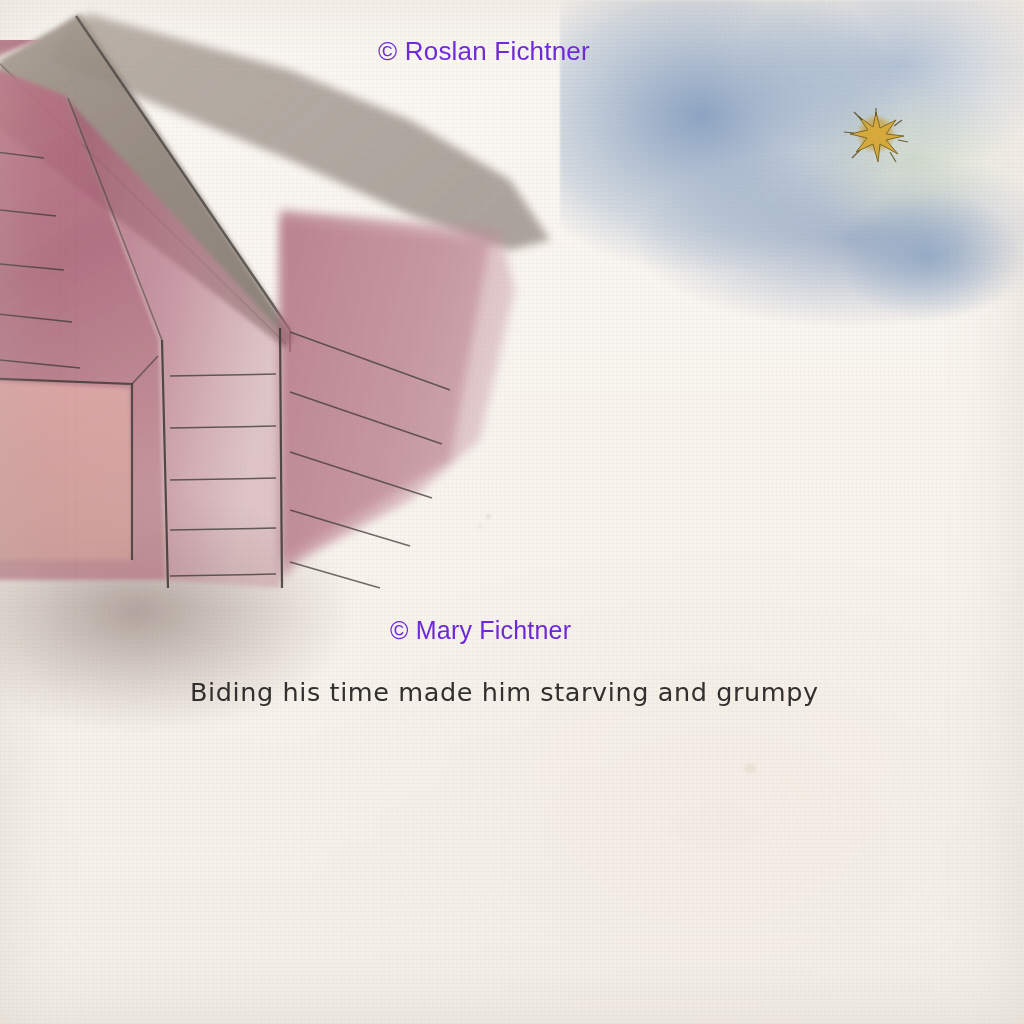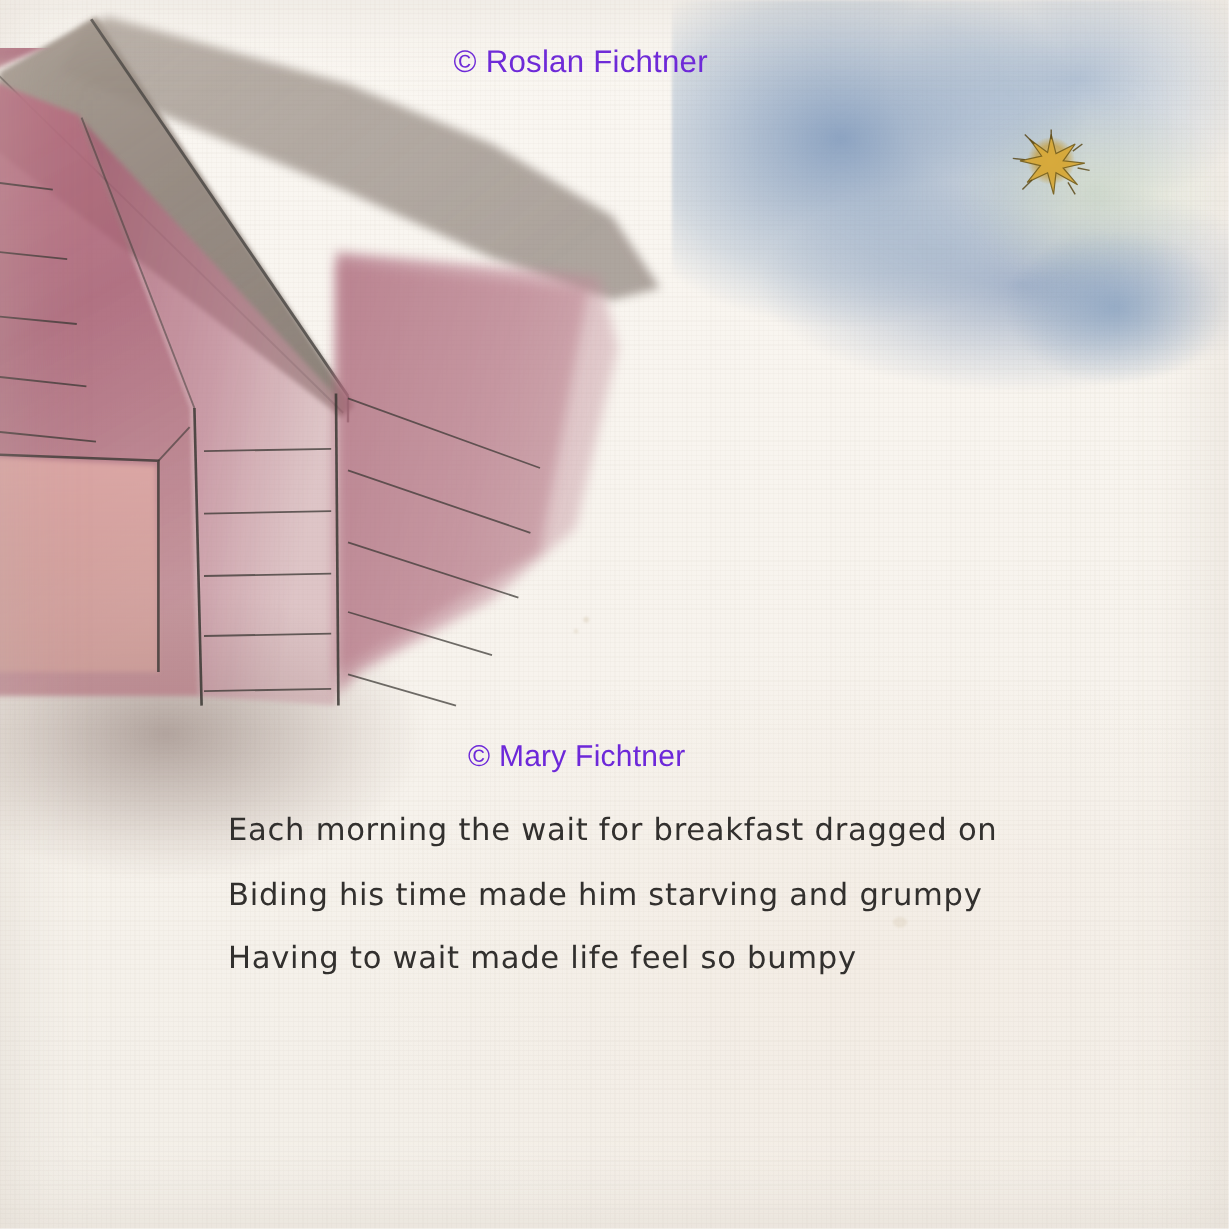--- a/index.html
+++ b/index.html
@@ -277,19 +277,17 @@
   </svg>
 
   <div class="spot" style="left:486px; top:514px; width:5px; height:5px; opacity:0.5;"></div>
   <div class="spot" style="left:478px; top:524px; width:4px; height:4px; opacity:0.42;"></div>
   <div class="spot" style="left:744px; top:764px; width:12px; height:9px; opacity:0.35;"></div>
 
   <div class="watermark" id="wm-top">© Roslan Fichtner</div>
   <div class="watermark" id="wm-mid">© Mary Fichtner</div>
 
   <div class="poem">
-    <div class="poem-line">Each morning the wait for breakfast dragged on</div>
     <div class="poem-line">Biding his time made him starving and grumpy</div>
-    <div class="poem-line">Having to wait made life feel so bumpy</div>
   </div>
 
   <div class="paper-edge"></div>
 </div>
 
 </body></html>

